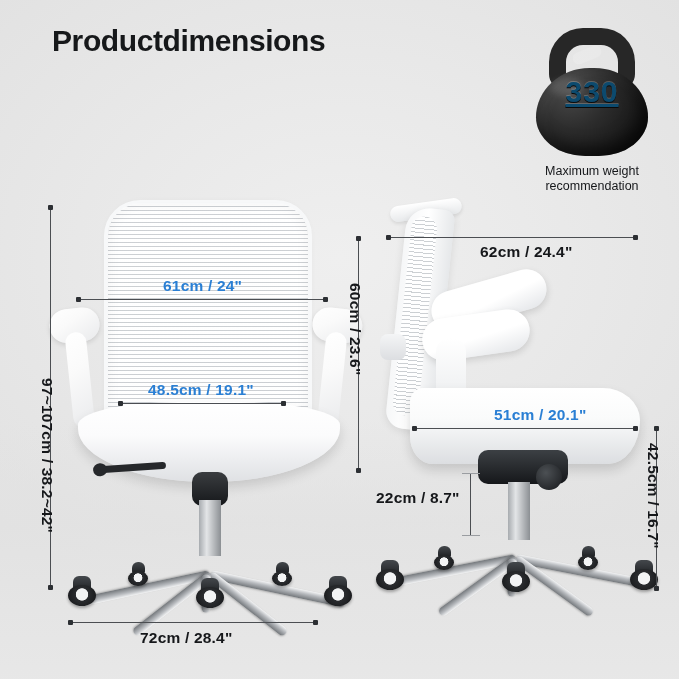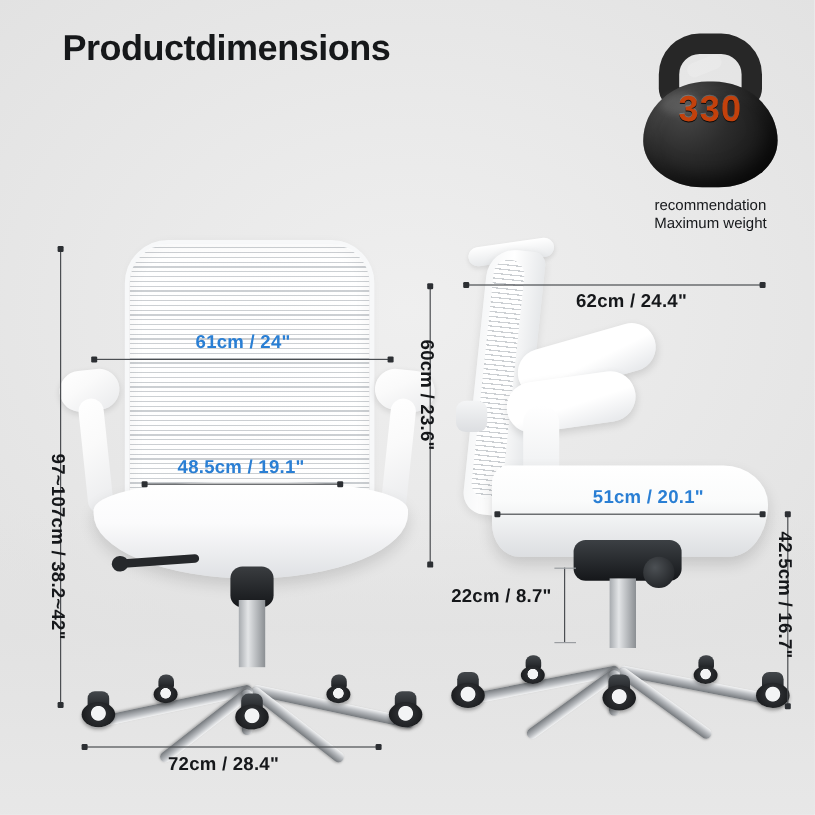--- a/index.html
+++ b/index.html
@@ -57,23 +57,24 @@
     box-shadow: inset -6px -8px 16px rgba(0,0,0,.6), inset 5px 6px 14px rgba(255,255,255,.07);
   }
   .kb-body::before {
     content:""; position:absolute; left:14px; top:10px; width:34px; height:18px;
     border-radius:50%; background:rgba(255,255,255,.10); filter:blur(3px);
   }
   .kb-text {
     position: absolute; left: 0; right: 0; top: 50px;
     text-align: center; line-height: .92;
     font-weight: 800; letter-spacing: 1px;
-    color: #c2410c;
+    color: #0c4a6e;
     text-shadow: 0 1px 0 #0a0a0a, 0 -1px 0 rgba(255,255,255,.22);
     pointer-events: none;
+    text-decoration: underline;
   }
   .kb-num { font-size: 30px; display: block; }
   .kb-unit { font-size: 28px; display: block; }
   #kb-caption {
     margin-top: 8px; text-align: center;
     font-size: 12.5px; line-height: 1.18; color: #15171a;
   }
 
   
   .chair { position: absolute; }
@@ -253,22 +254,22 @@
 
   <div id="kb-wrap">
     <div id="kb-figure">
       <div class="kb-handle"></div>
       <div class="kb-body"></div>
       <div class="kb-text">
         <span class="kb-num">330</span>
       </div>
     </div>
     <div id="kb-caption">
+      <div>Maximum weight</div>
       <div>recommendation</div>
-      <div>Maximum weight</div>
     </div>
   </div>
 
   <div id="chair-front" class="chair">
     <div id="cf-back" class="mesh"></div>
     <div id="cf-back-frame"></div>
 
     <div id="cf-arm-l" class="cf-arm">
       <div class="pad plastic"></div>
       <div class="post plastic"></div>

